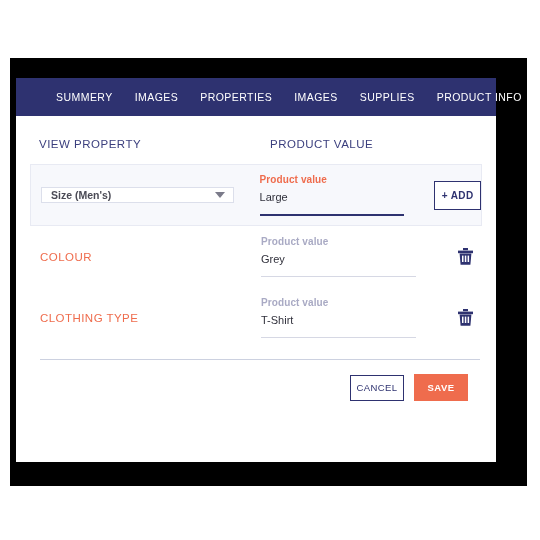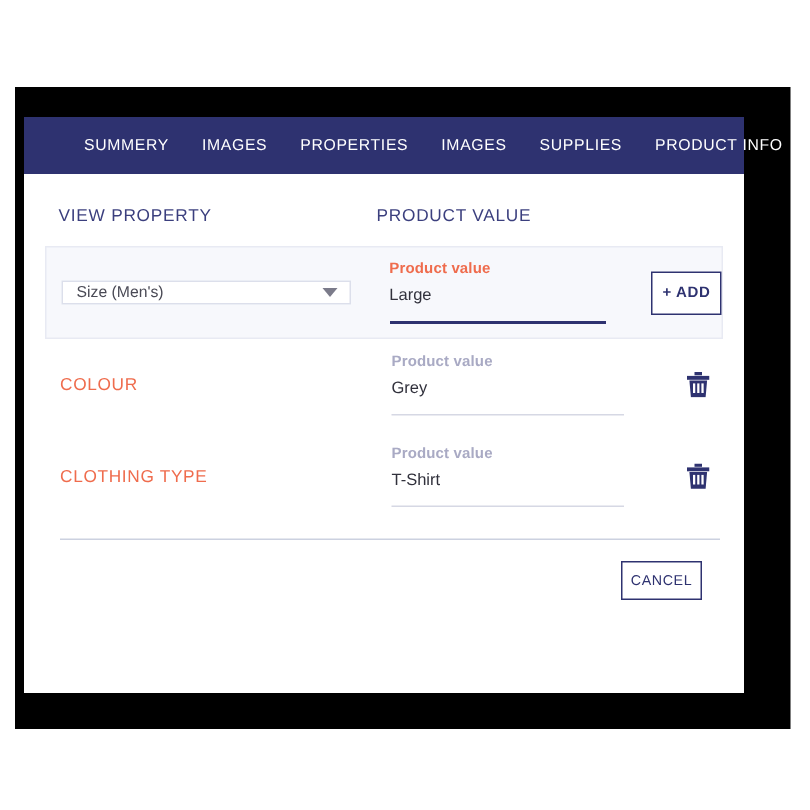--- a/index.html
+++ b/index.html
@@ -50,20 +50,21 @@
   #card-body {
     flex: 1 1 auto;
     position: relative;
     padding: 0 14px;
   }
 
   
   #col-headers {
     display: flex;
     padding: 22px 0 0 0;
+    gap: 19px;
   }
   .col-head {
     color: #3b3f7e;
     font-size: 11.5px;
     letter-spacing: 0.5px;
   }
   #col-head-property { width: 221px; padding-left: 9px; }
   #col-head-value { }
 
   
@@ -79,20 +80,21 @@
   #property-select {
     width: 205px;
     height: 16px;
     background: #ffffff;
     border: 1px solid #dcdfeb;
     display: flex;
     align-items: center;
     justify-content: space-between;
     padding: 0 8px 0 9px;
     cursor: pointer;
+    font-weight: bold;
   }
   #property-select-value {
     font-size: 10.5px;
     color: #4a4a55;
   }
   .caret {
     width: 0; height: 0;
     border-left: 5px solid transparent;
     border-right: 5px solid transparent;
     border-top: 6px solid #7b7b8a;
@@ -274,16 +276,17 @@
           <rect x="6.8" y="7.6" width="1.5" height="6.4" fill="#ffffff"></rect>
           <rect x="9.6" y="7.6" width="1.5" height="6.4" fill="#ffffff"></rect>
         </svg>
       </div>
     </div>
 
     <div id="divider"></div>
 
     <div id="footer">
       <div id="cancel-button">CANCEL</div>
+      <div id="save-button">SAVE</div>
     </div>
 
   </div>
 </div>
 
 </body></html>

